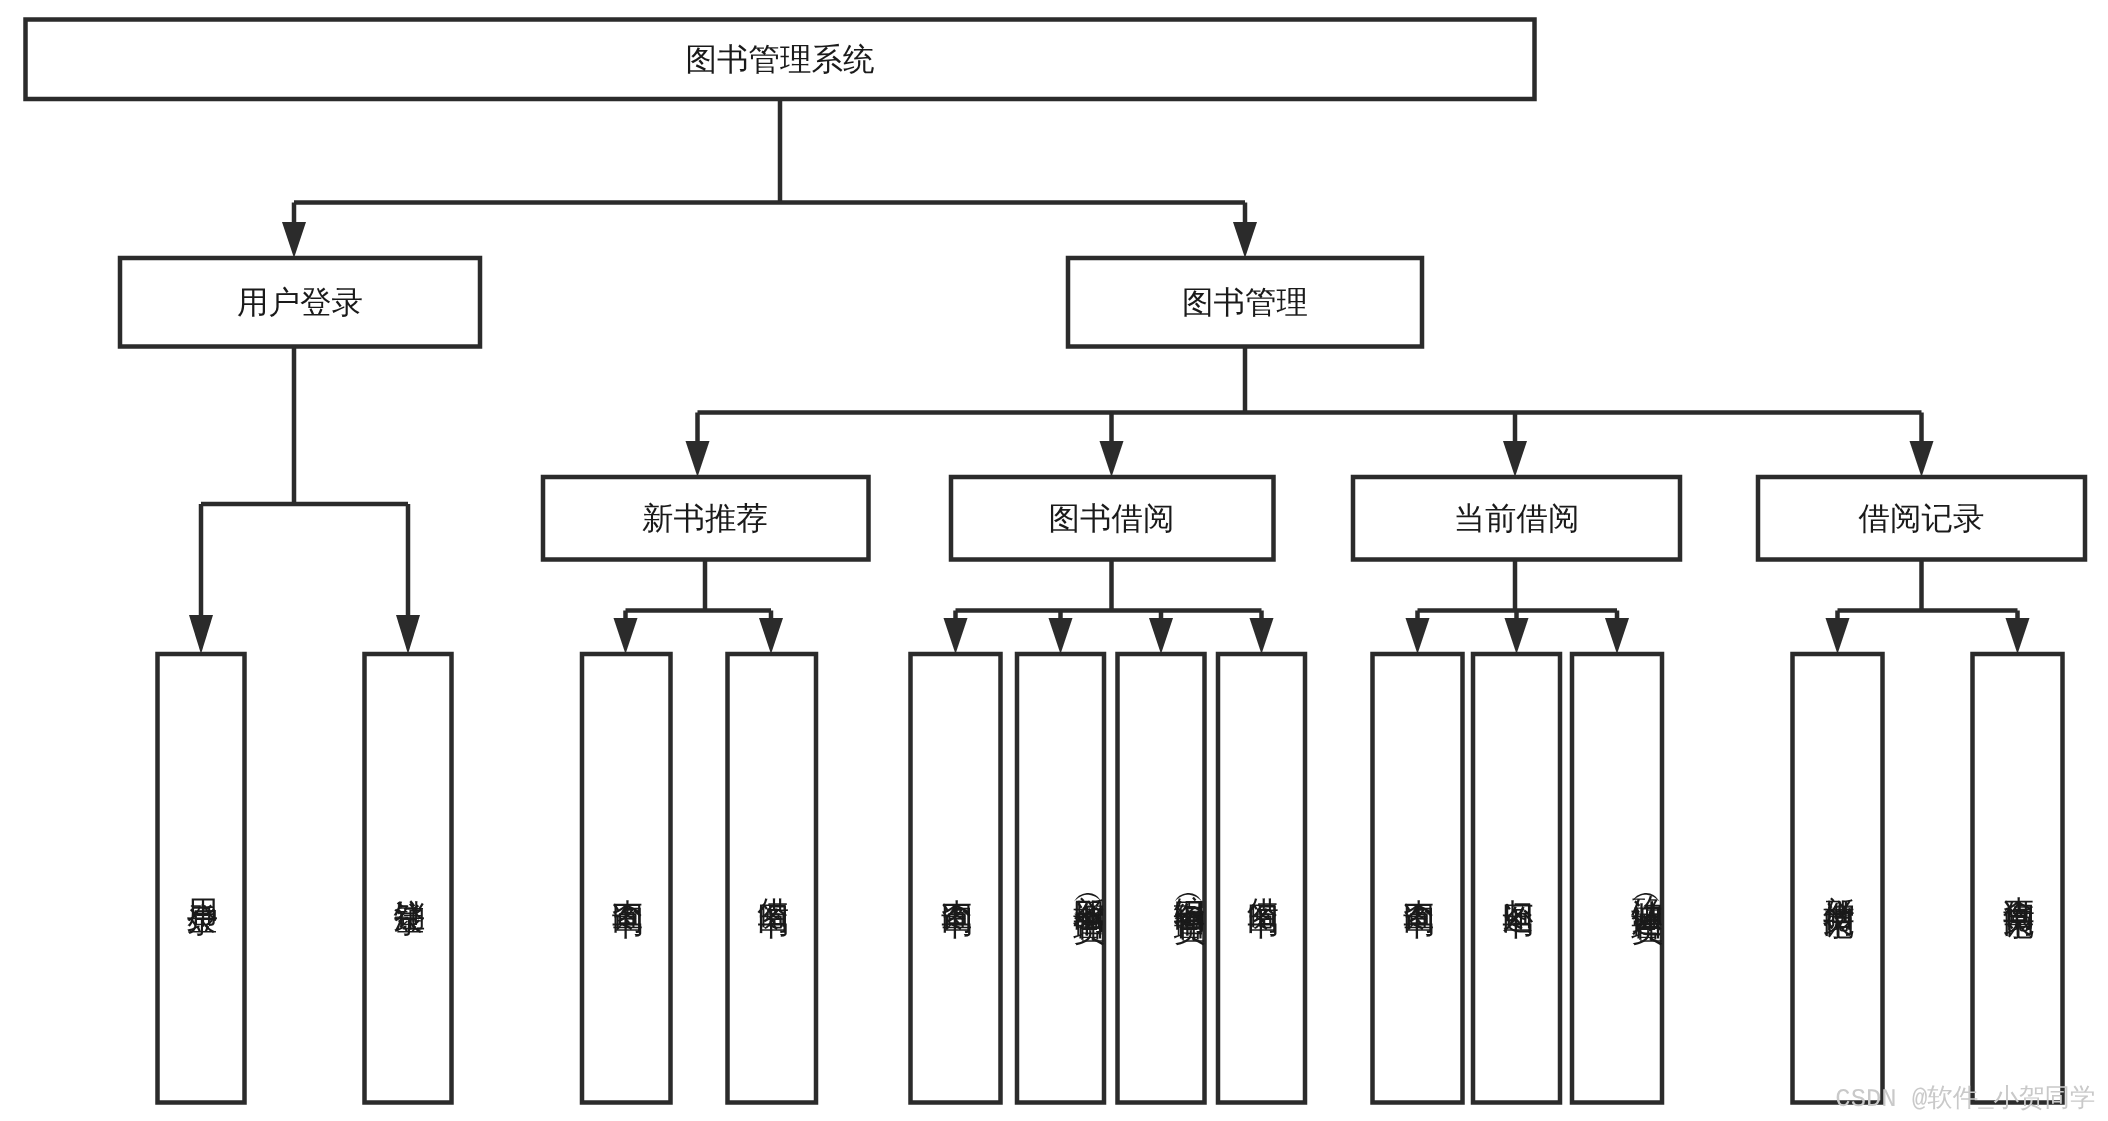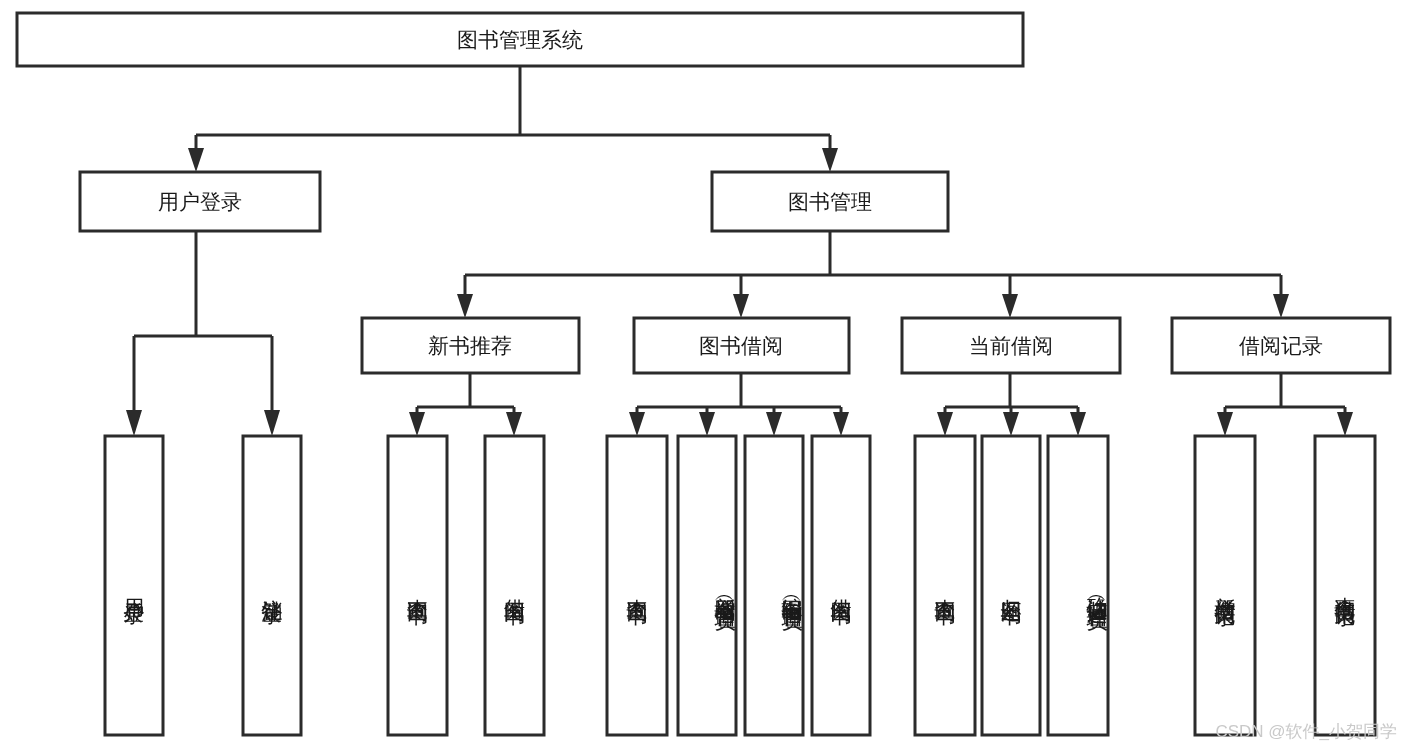--- a/index.html
+++ b/index.html
@@ -61,21 +61,21 @@
     align-items: center;
     justify-content: center;
     text-align: center;
     white-space: nowrap;
     user-select: none;
   }
   .watermark {
     position: absolute;
     right: 8px;
     bottom: 4px;
-    font-family: Liberation Sans, sans-serif;
+    font-family: Liberation Mono, monospace;
     font-size: 17px;
     color: #c9c9c9;
     white-space: nowrap;
     user-select: none;
   }
 </style>
 </head>
 <body>
 
 <div id="diagram-root">

